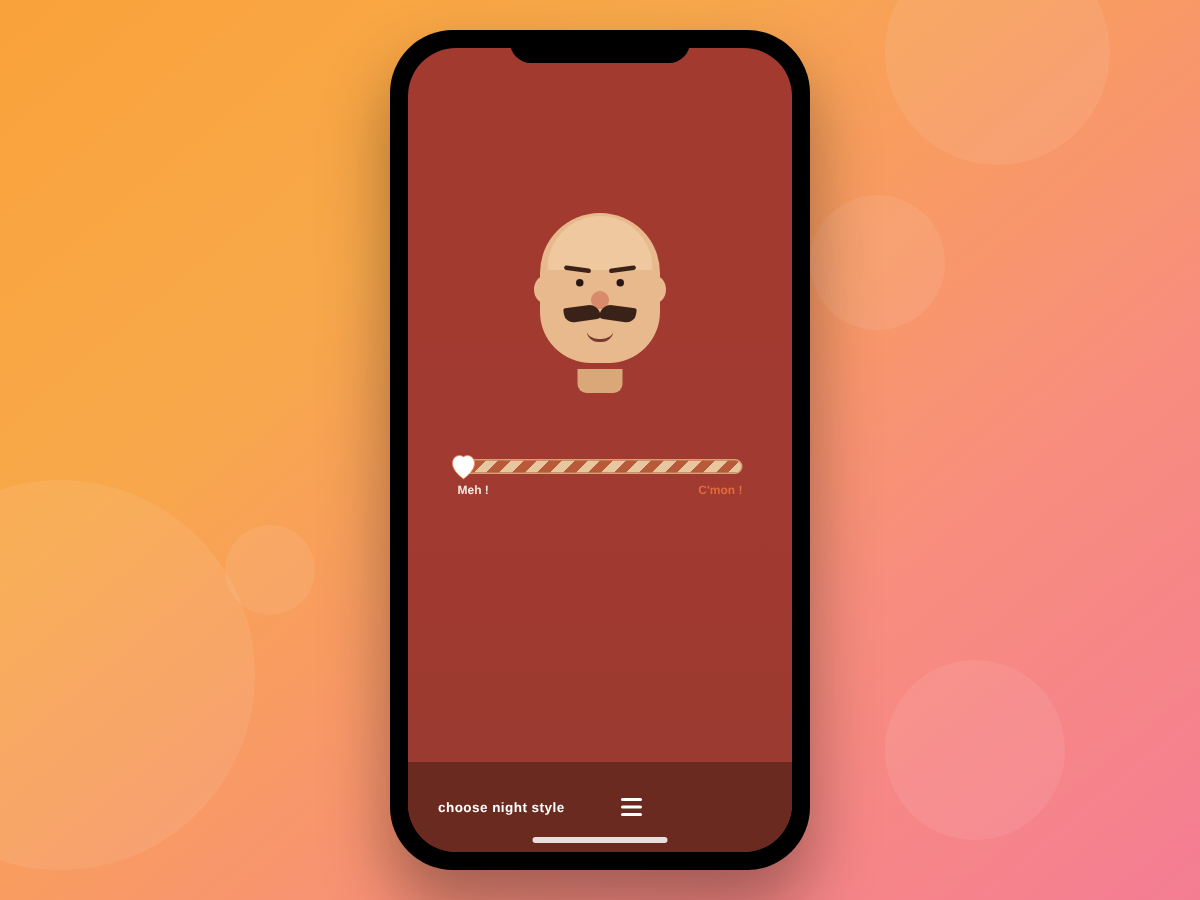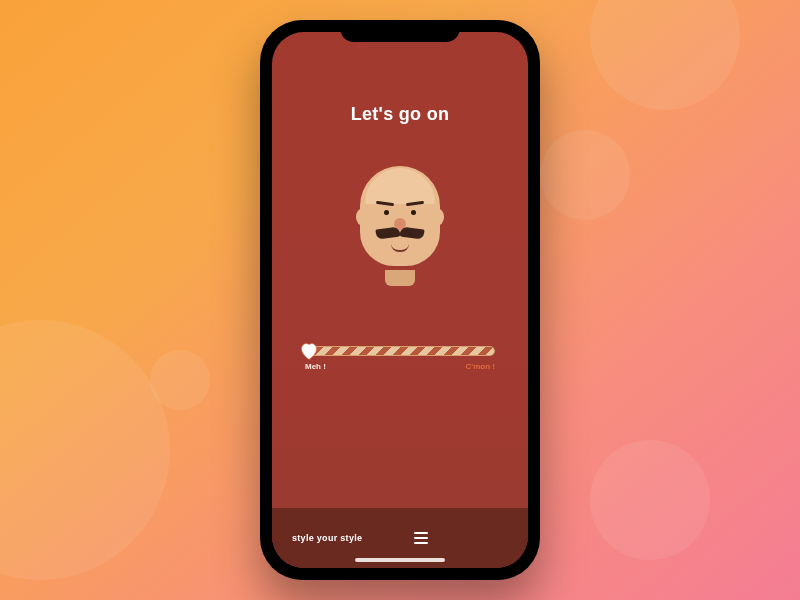--- a/index.html
+++ b/index.html
@@ -167,21 +167,21 @@
     bottom: 0;
     left: 50%;
     transform: translateX(-50%);
     width: 30px;
     height: 16px;
     background: #daa878;
     border-radius: 0 0 6px 6px;
   }
 
   .slider-wrap {
-    margin-top: 60px;
+    margin-top: 44px;
     width: 190px;
   }
   .track {
     position: relative;
     height: 10px;
     border-radius: 6px;
     background: repeating-linear-gradient(
       -45deg,
       #e6c7a0 0 6px,
       #b85a3a 6px 12px
@@ -254,21 +254,20 @@
 <div class="bg-circle c3"></div>
 <div class="bg-circle c4"></div>
 <div class="bg-circle c5"></div>
 
 <div class="phone">
   <div class="notch"></div>
   <div class="screen">
 
     <div class="content">
       <div class="title">
-        <div>Let's go on</div>
       </div>
 
       <div class="avatar">
         <div class="neck"></div>
         <div class="head">
           <div class="skull"></div>
           <div class="ear left"></div>
           <div class="ear right"></div>
           <div class="brow left"></div>
           <div class="brow right"></div>
@@ -289,21 +288,21 @@
           </div>
         </div>
         <div class="labels">
           <span class="lbl-left">Meh !</span>
           <span class="lbl-right">C'mon !</span>
         </div>
       </div>
     </div>
 
     <div class="footer">
-      <span class="footer-label">style your style</span>
+      <span class="footer-label">choose night style</span>
       <div class="hamburger">
         <span></span>
           <span></span>
           <span></span>
       </div>
       <div class="home-indicator"></div>
     </div>
 
   </div>
 </div>

